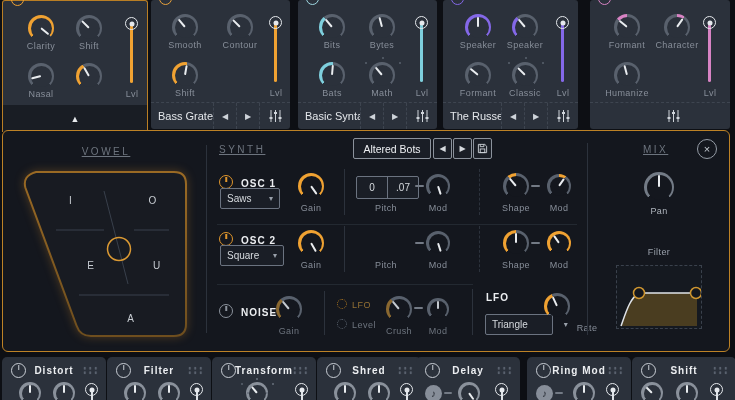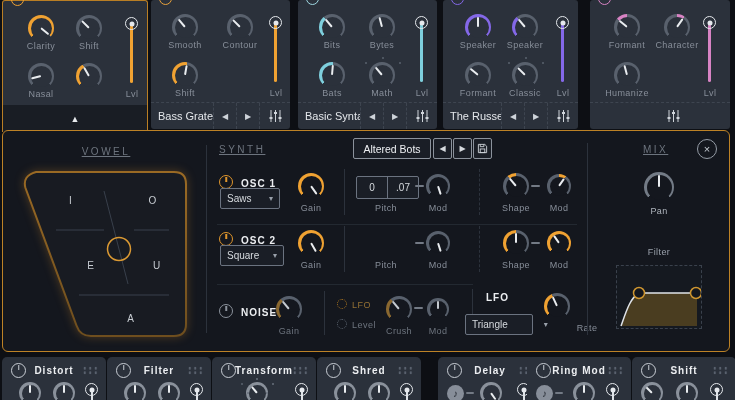--- a/index.html
+++ b/index.html
@@ -327,21 +327,21 @@
   <div class="radio" style="left:334px;top:188px;--rc:#5a626e;"></div>
   <div class="radlab" style="left:349px;top:189px;color:#6d747e;">Level</div>
   <div class="knob k26" style="left:383px;top:165px;--rot:-40deg;--a:12.5%;--b:38.9%;--col:#8a6830;--ncol:#c4c9cf;"></div>
   <div class="klabel" style="left:396px;top:195px;color:#6d747e;">Crush</div>
   <div class="dash" style="left:411px;top:176px;"></div>
   <div class="knob k22" style="left:424px;top:167px;--rot:0deg;--ncol:#c4c9cf;"></div>
   <div class="klabel" style="left:435px;top:195px;color:#6d747e;">Mod</div>
   <div class="vline" style="left:469px;top:158px;height:46px;"></div>
 
   <div class="boldlab" style="left:483px;top:161px;">LFO</div>
-  <div class="dd" style="left:462px;top:183px;width:68px;gap:32px;">
+  <div class="dd" style="left:482px;top:183px;width:68px;gap:32px;">
     <span class="ddt">Triangle</span>
     <span class="caret">▾</span>
   </div>
   <div class="knob k26" style="left:541px;top:162px;--rot:-25deg;--a:12.5%;--b:43%;--col:#f0a232;"></div>
   <div class="klabel" style="left:554px;top:192px;margin-left:30px;">Rate</div>
 
   <div class="vline" style="left:584px;top:12px;height:192px;"></div>
   <div class="sectitle" style="left:640px;top:13px;">MIX</div>
   <div class="closebtn" style="left:694px;top:8px;">
       <span>×</span>
@@ -392,21 +392,21 @@
 <div class="bmod" style="left:317px;">
   <div class="pwr"></div>
   <div class="btitle">Shred</div>
   <div class="grip"></div>
   <div class="knob k22" style="left:17px;top:25px;--ring:#8a919b;"></div>
   <div class="knob k22" style="left:51px;top:25px;--ring:#8a919b;"></div>
   <div class="lstem" style="left:89px;top:32px;height:11px;"></div>
   <div class="handle" style="left:83px;top:26px;"></div>
 </div>
 
-<div class="bmod" style="left:438px;">
+<div class="bmod" style="left:416px;">
   <div class="pwr"></div>
   <div class="btitle">Delay</div>
   <div class="grip"></div>
   <div class="notebtn" style="left:9px;top:28px;">
       <span>♪</span>
     </div>
   <div class="dash" style="left:28px;top:35px;width:8px;"></div>
   <div class="knob k22" style="left:42px;top:25px;--rot:145deg;--ring:#8a919b;"></div>
   <div class="lstem" style="left:85px;top:32px;height:11px;"></div>
   <div class="handle" style="left:79px;top:26px;"></div>

